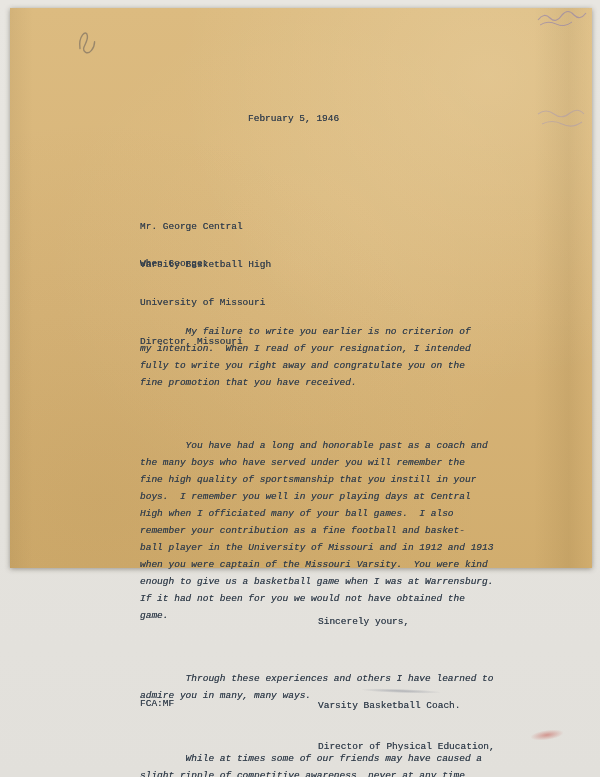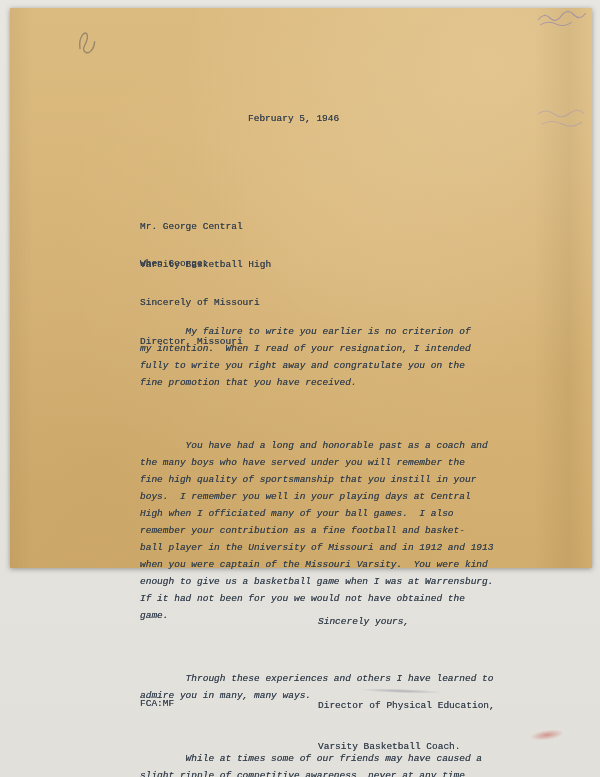--- a/index.html
+++ b/index.html
@@ -27,21 +27,21 @@
     font-size:9.5px;
     line-height:12.8px;
     white-space:pre;
     text-shadow:0 0 0.6px rgba(42,54,70,0.75);
   }
   .date{left:238px;top:105px;}
   .recipient{left:130px;top:187px;}
   .salutation{left:130px;top:250px;}
   .body{left:130px;top:281px;line-height:17px;font-style:italic;}
   .body p{margin:0 0 12px 0;}
-  .closing{left:308px;top:608px;font-style:italic;}
+  .closing{left:308px;top:608px;}
   .signature{left:308px;top:664px;line-height:13.5px;}
   .reference{left:130px;top:690px;}
   .pencil-mark{position:absolute;left:60px;top:16px;opacity:0.8;}
   .stamp-top{position:absolute;left:526px;top:0px;opacity:0.55;}
   .stamp-side{position:absolute;left:524px;top:98px;opacity:0.4;}
   .red-smudge{
     position:absolute;left:520px;top:722px;width:34px;height:10px;
     background:radial-gradient(ellipse at center, rgba(190,60,50,0.45), transparent 70%);
     transform:rotate(-8deg);
   }
@@ -67,21 +67,21 @@
     </svg>
     <svg class="stamp-side" width="52" height="26" viewBox="0 0 52 26">
       <path d="M4,8 q8,-6 16,0 q8,6 16,-1 q8,-6 14,1 M8,18 q10,-5 20,0 q10,5 20,-2" fill="none" stroke="#9b8fc0" stroke-width="1.1"></path>
     </svg>
 
     <div class="typed date">February 5, 1946</div>
 
     <div class="typed recipient">
       <div>Mr. George Central</div>
       <div>Varsity Basketball High</div>
-      <div>Sincerely of Missouri</div>
+      <div>University of Missouri</div>
       <div>Director, Missouri</div>
     </div>
 
     <div class="typed salutation">When George:</div>
 
     <div class="typed body">
       <p>        My failure to write you earlier is no criterion of
 my intention.  When I read of your resignation, I intended
 fully to write you right away and congratulate you on the
 fine promotion that you have received.</p>
@@ -102,22 +102,22 @@
 slight ripple of competitive awareness, never at any time
 has there been any doubt in my mind as to your absolute
 fairness and fearlessness.  August your continued many years
 in this new position bring a deep satisfaction, which you
 so justly deserve.</p>
     </div>
 
     <div class="typed closing">Sincerely yours,</div>
 
     <div class="typed signature">
+      <div>Varsity Basketball Coach.</div>
       <div>Director of Physical Education,</div>
-      <div>Varsity Basketball Coach.</div>
     </div>
 
     <div class="typed reference">FCA:MF</div>
 
     <div class="ink-smear"></div>
     <div class="red-smudge"></div>
   </div>
 </div>
 
 </body></html>

